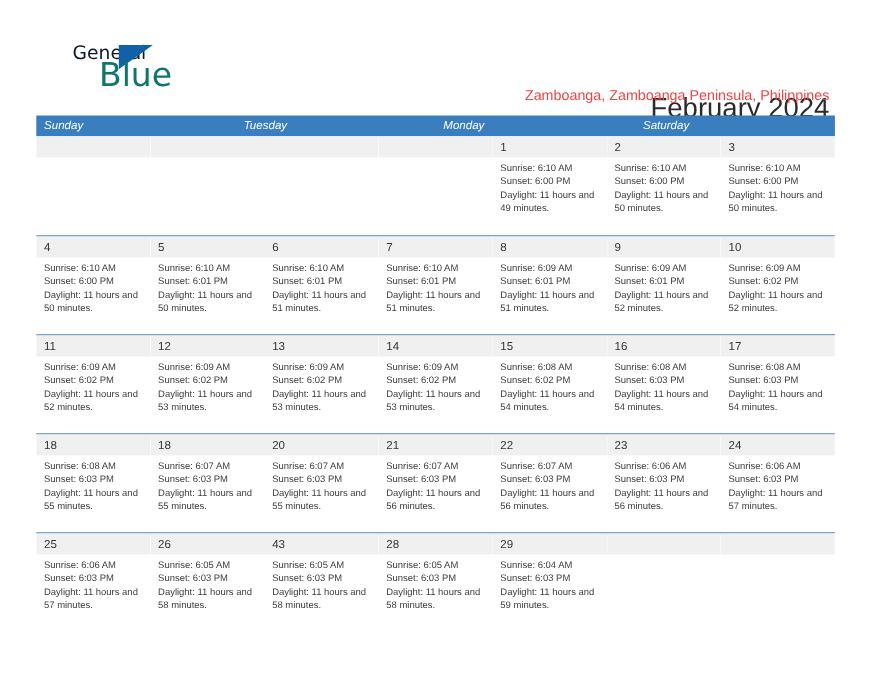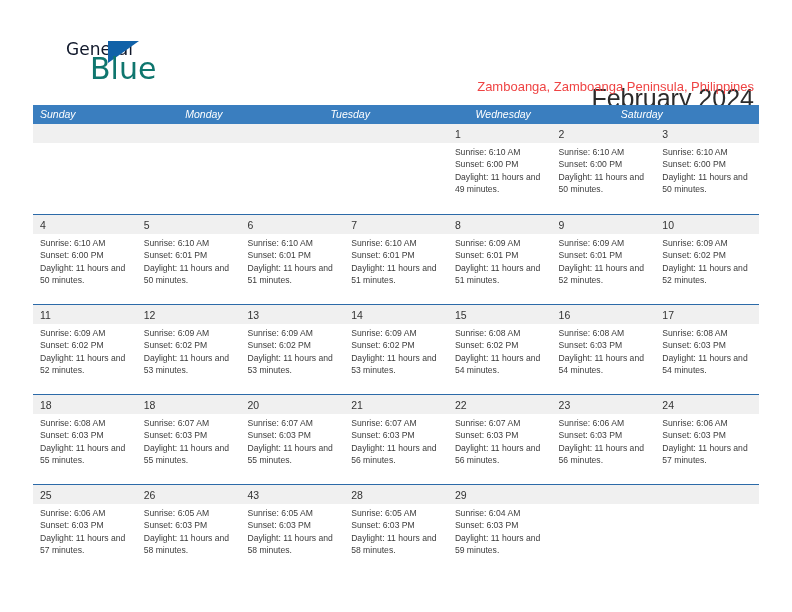--- a/index.html
+++ b/index.html
@@ -166,23 +166,22 @@
     </div>
 
     <div class="title">February 2024</div>
     <div class="subtitle">Zamboanga, Zamboanga Peninsula, Philippines</div>
 
   </div>
 
   <div class="calendar">
     <div class="weekdays">
         <div class="weekday">Sunday</div>
+        <div class="weekday">Tuesday</div>
         <div class="weekday">Monday</div>
-        <div class="weekday">Tuesday</div>
-        <div class="weekday">Wednesday</div>
         <div class="weekday">Saturday</div>
       </div>
     <div id="weeks-container">
         <div class="week">
           <div class="daycell empty">
             <div class="daynum-band"></div>
             <div class="daynum"></div>
           </div>
           <div class="daycell empty">
             <div class="daynum-band"></div>

